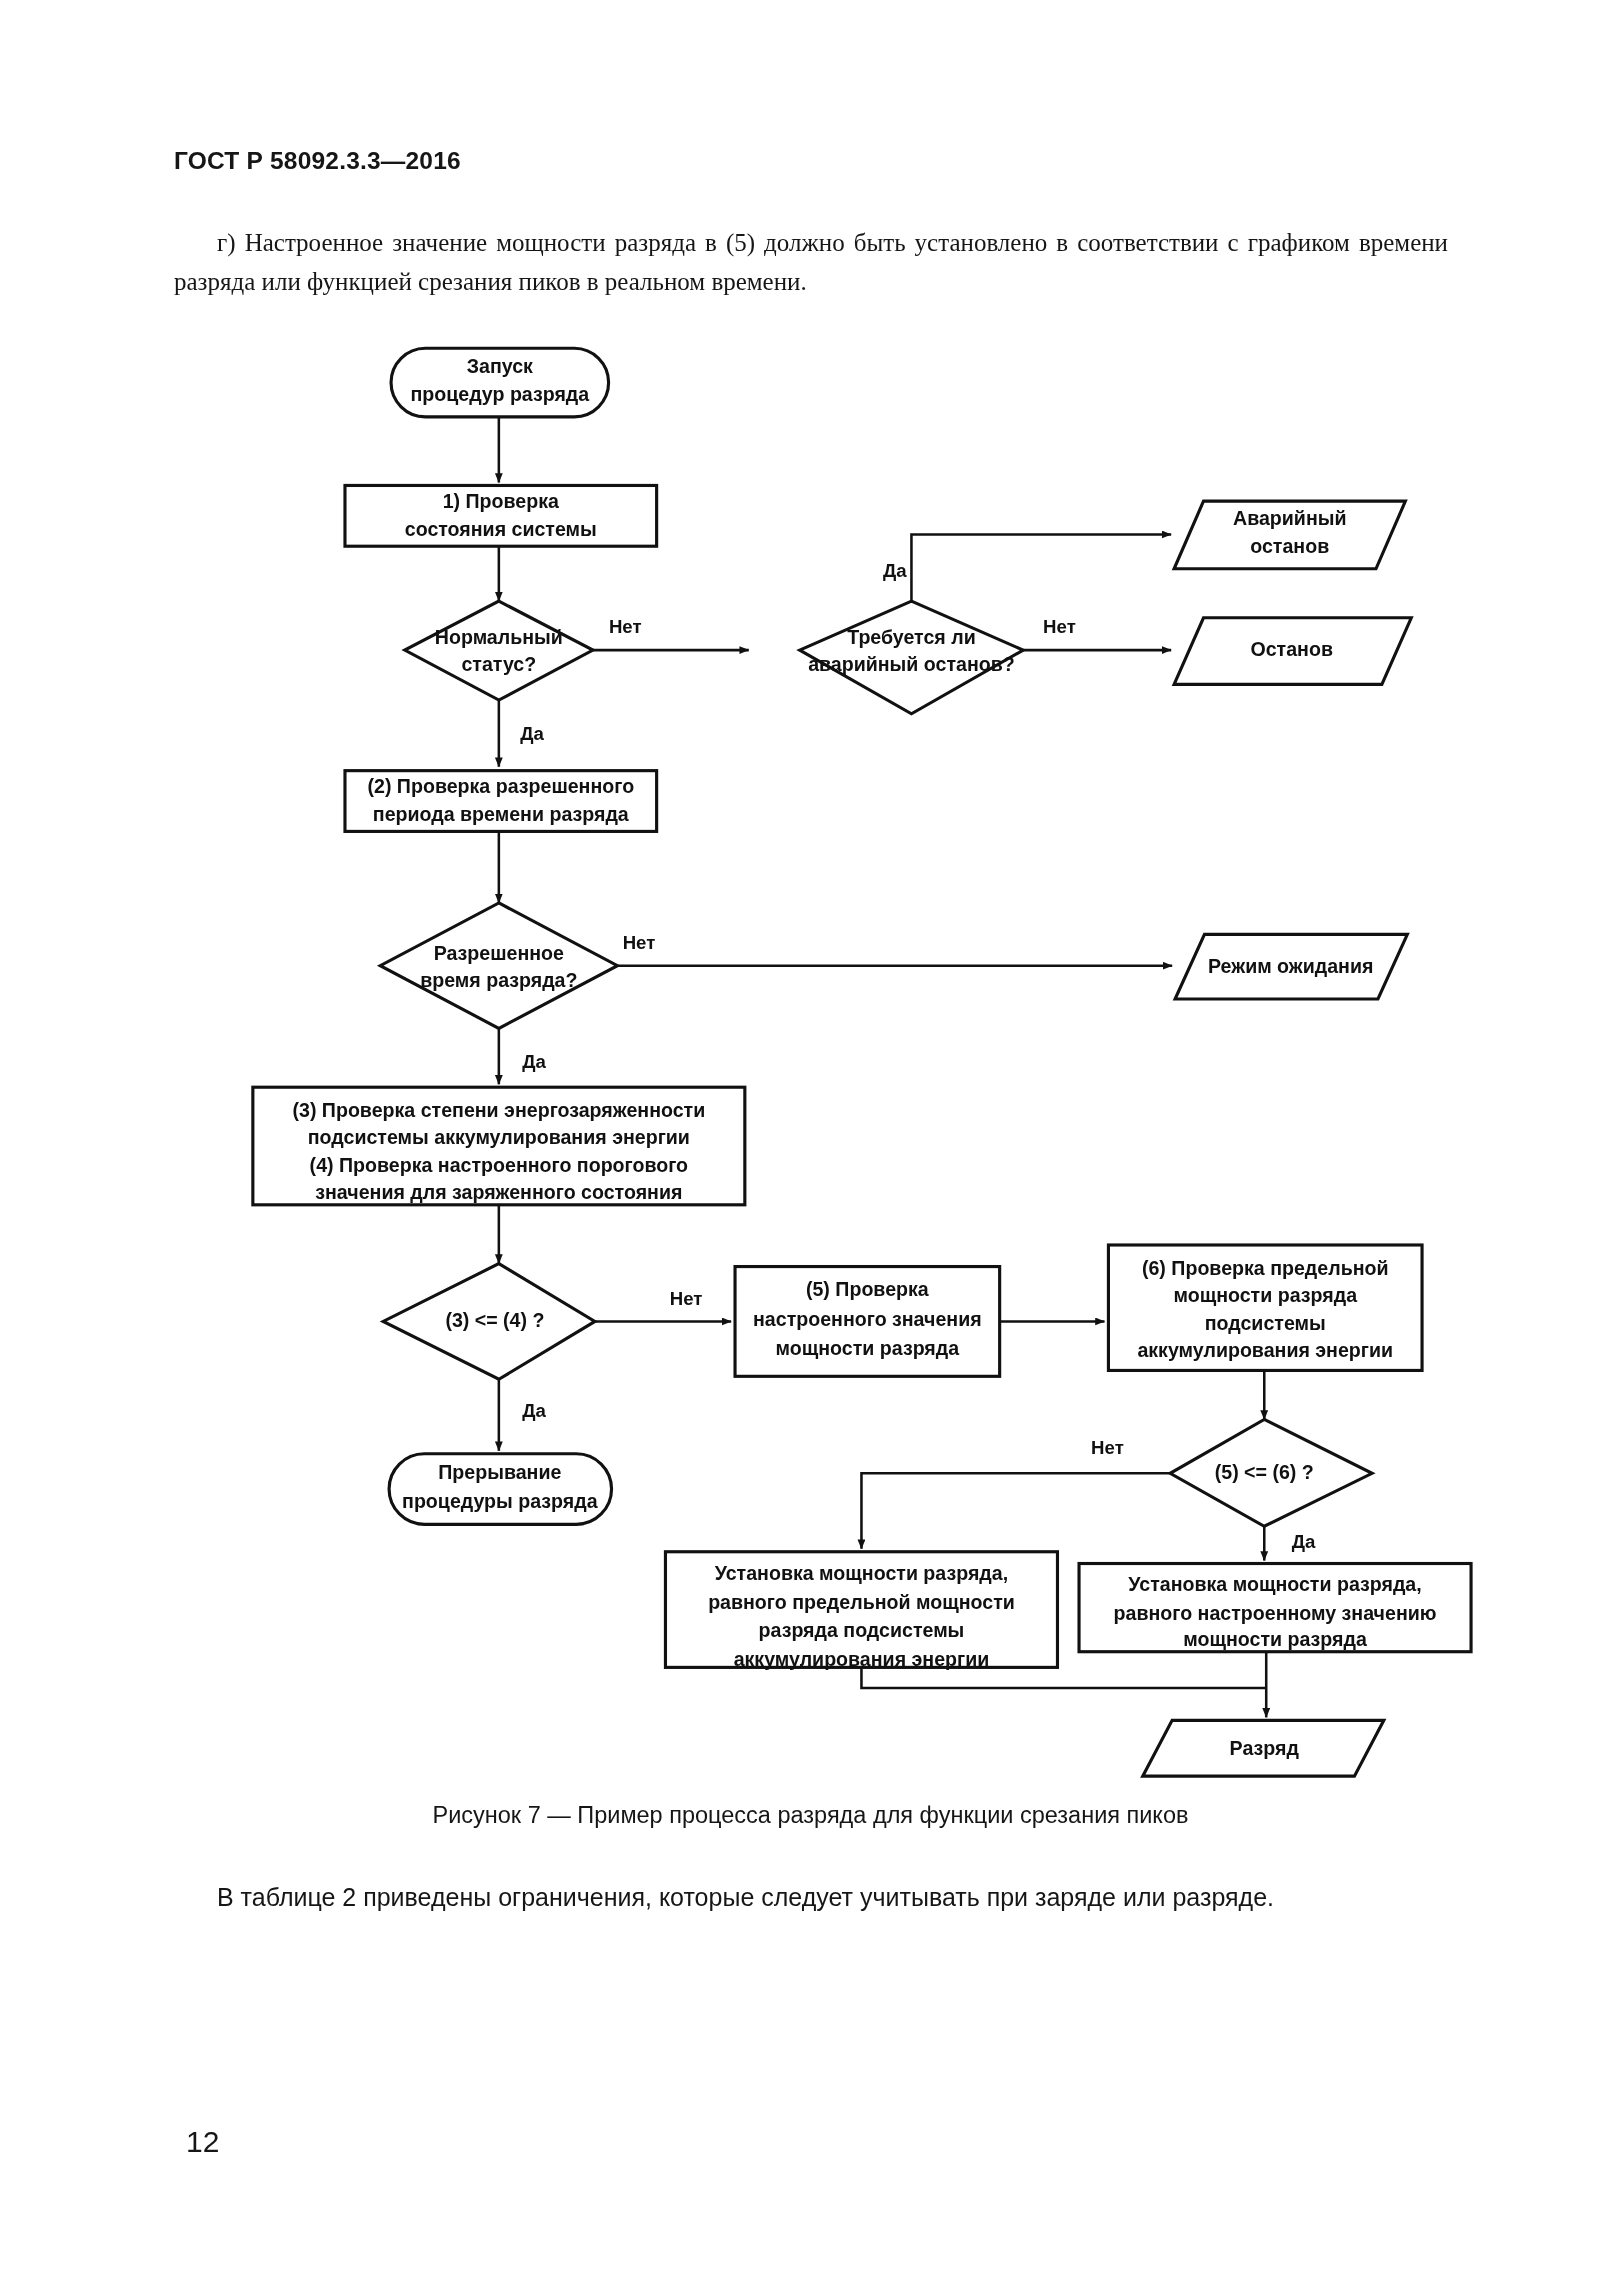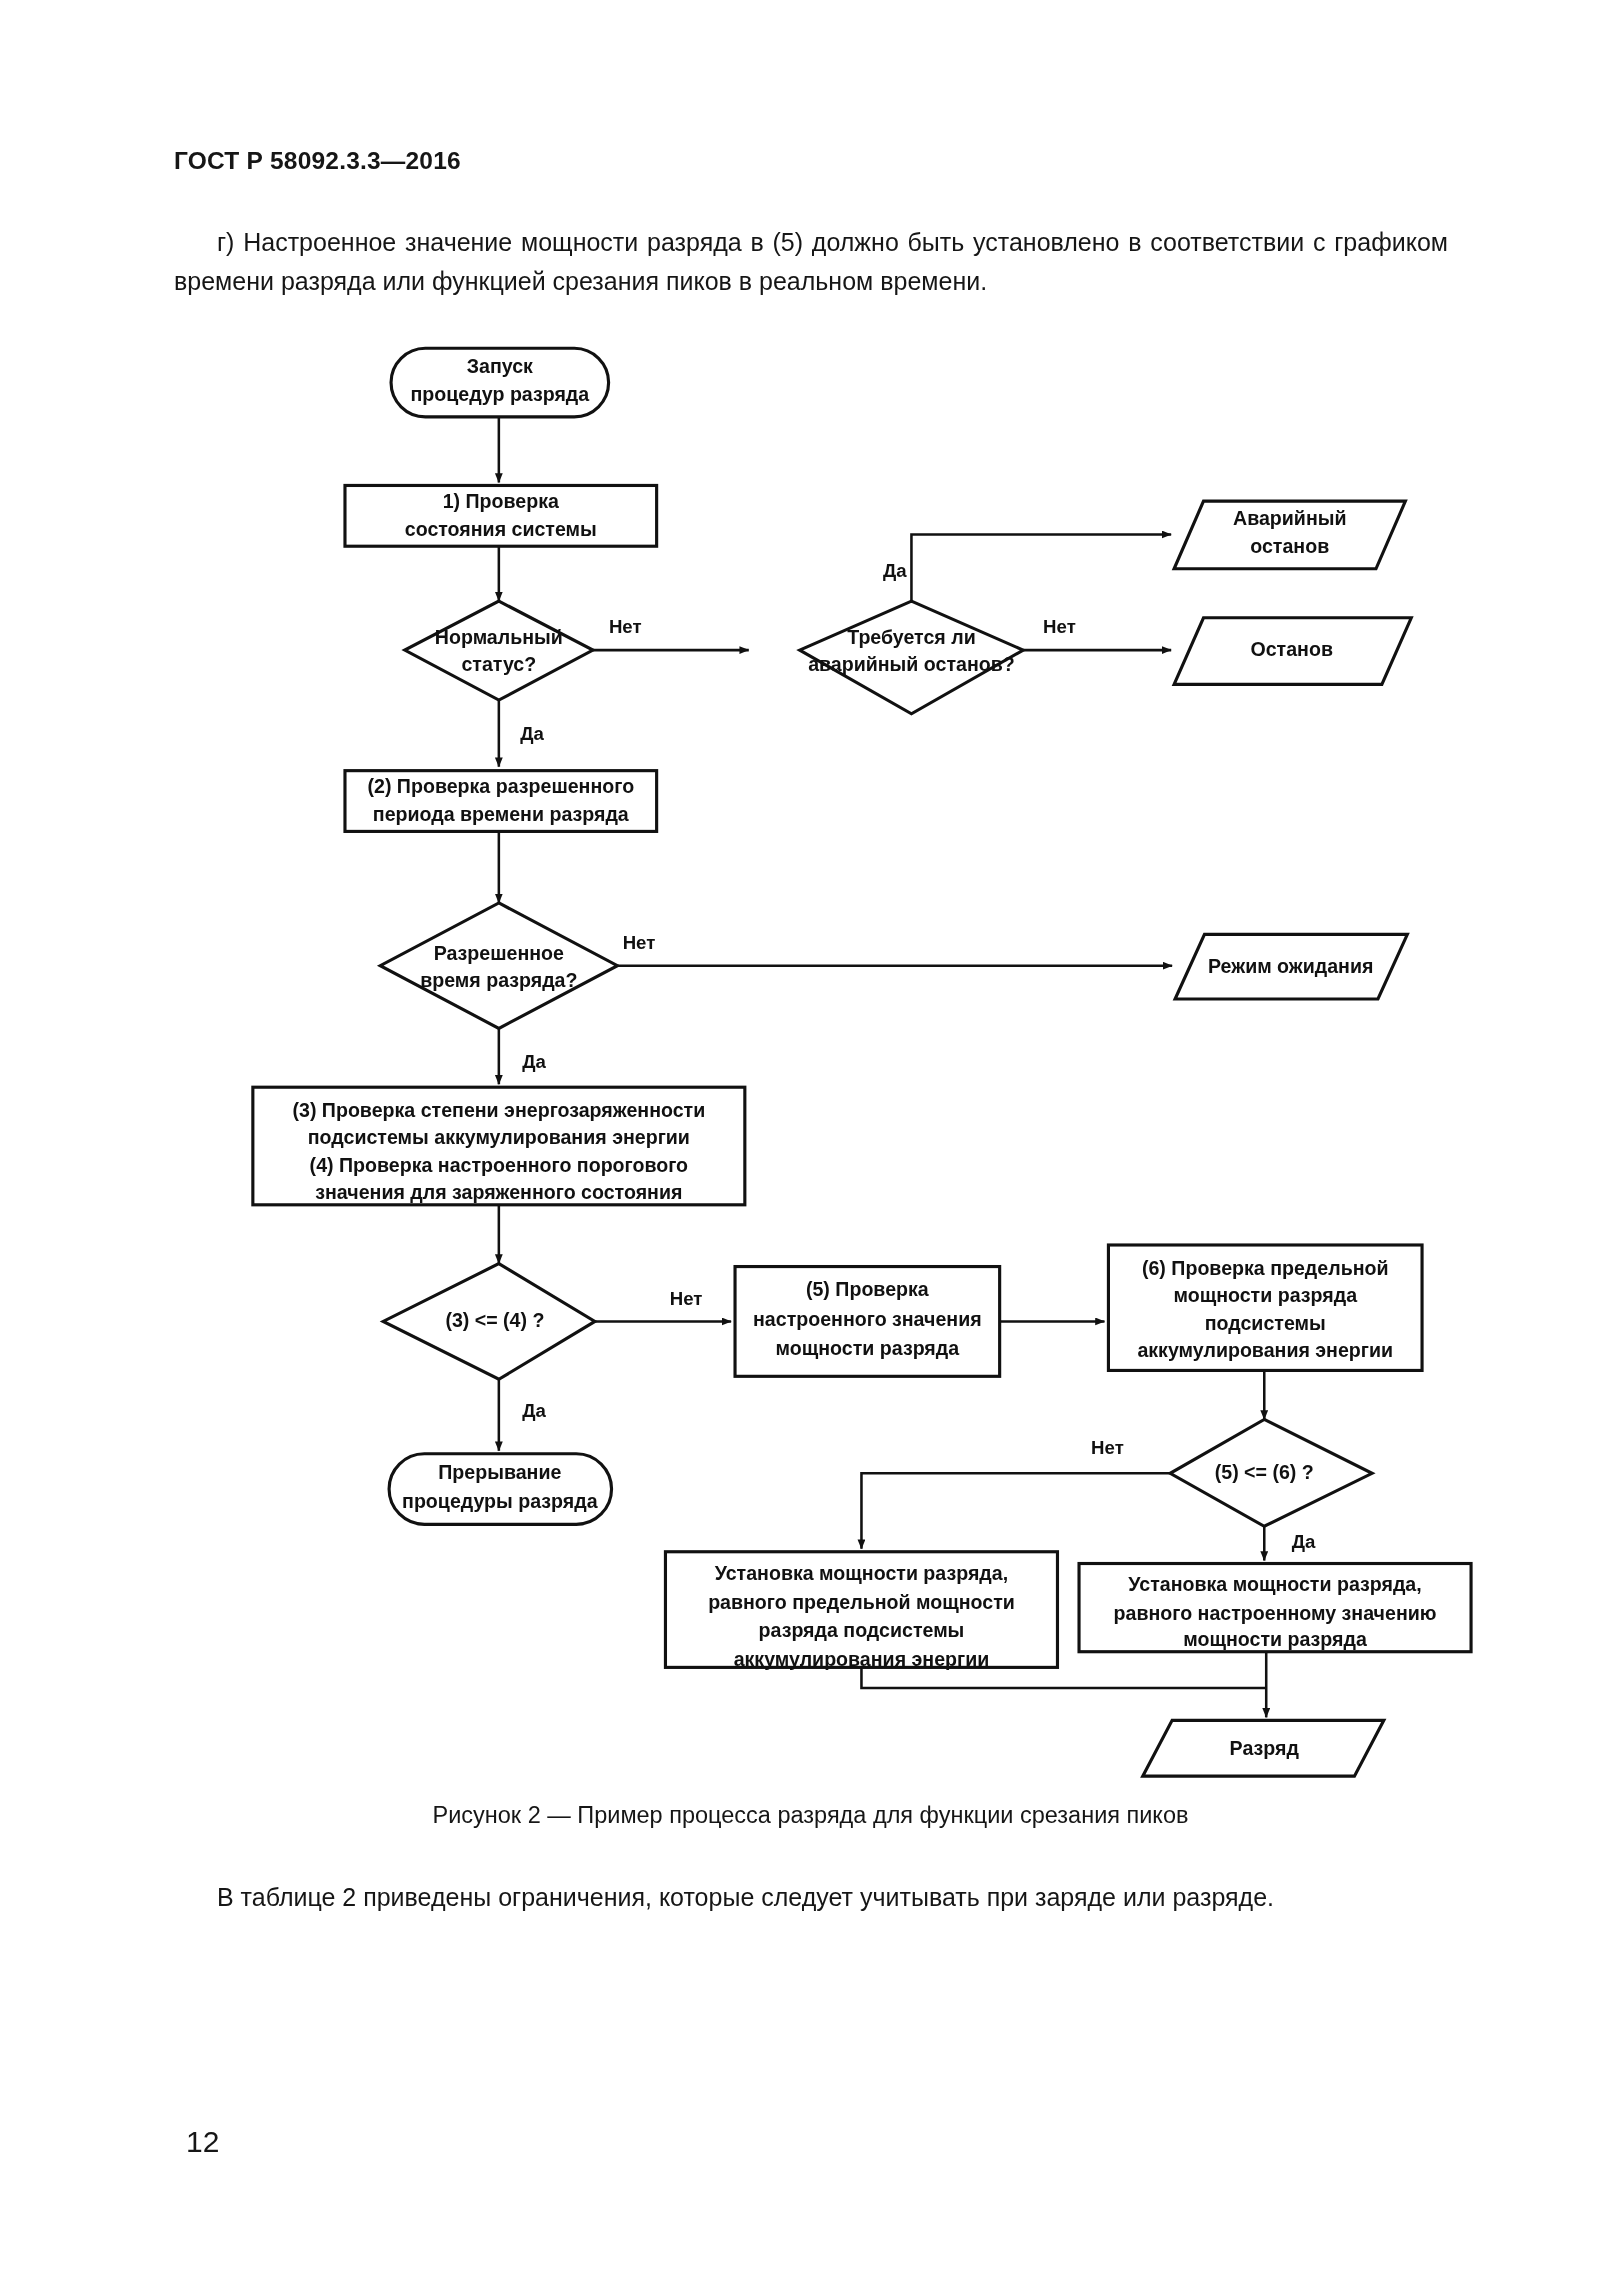--- a/index.html
+++ b/index.html
@@ -32,21 +32,21 @@
   }
   .body-text {
     position: absolute;
     left: 174px;
     width: 1274px;
     font-size: 25px;
     line-height: 39px;
     text-align: justify;
     color: #161616;
   }
-  .para-g { top: 223px; }
+  .para-g { top: 223px; font-family: Liberation Serif, serif; }
   .para-d { top: 302px; }
   .indent { display: inline-block; width: 43px; }
   .figure-caption {
     position: absolute;
     left: 0;
     top: 1802px;
     width: 1621px;
     text-align: center;
     font-size: 23.5px;
     color: #161616;
@@ -257,20 +257,20 @@
       <text class="node-label" x="1301" y="1647">равного настроенному значению</text>
       <text class="node-label" x="1301" y="1674">мощности разряда</text>
     </g>
 
     <g>
       <polygon class="node-shape" points="1196,1755 1412,1755 1382,1812 1166,1812"></polygon>
       <text class="node-label" x="1290" y="1785">Разряд</text>
     </g>
   </svg>
 
-  <div class="figure-caption">Рисунок 2 — Пример процесса разряда для функции срезания пиков</div>
+  <div class="figure-caption">Рисунок 7 — Пример процесса разряда для функции срезания пиков</div>
 
   <div class="after-text"><span class="indent"></span><span>В таблице 2 приведены ограничения, которые следует учитывать при заряде или разряде.</span></div>
 
   <div class="page-number">12</div>
 
 </div>
 
 
 </body></html>

